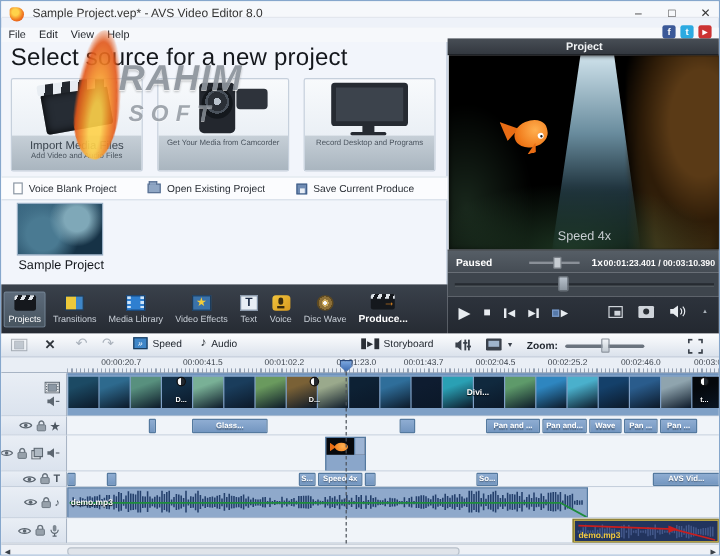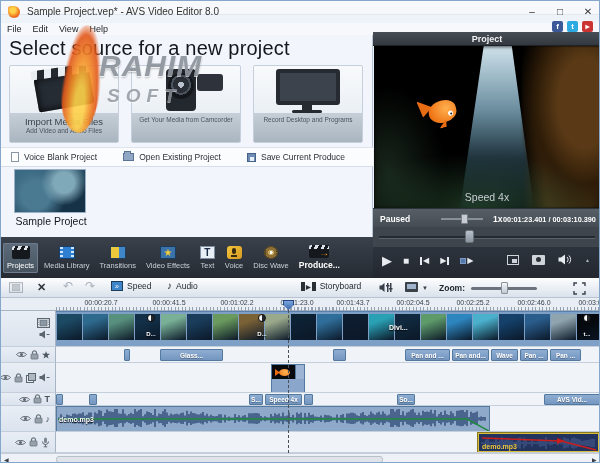--- a/index.html
+++ b/index.html
@@ -390,26 +390,26 @@
       <span class="t-varrow">▲</span>
     </div>
   </div>
 
   <div id="main-toolbar" class="abs">
       <div class="tb-item active">
         <span class="tb-ico tbi-clapperboard"></span>
         <span class="tb-label">Projects</span>
       </div>
       <div class="tb-item">
+        <span class="tb-ico tbi-transition"></span>
+        <span class="tb-label">Transitions</span>
+      </div>
+      <div class="tb-item">
         <span class="tb-ico tbi-filmstrip"></span>
         <span class="tb-label">Media Library</span>
-      </div>
-      <div class="tb-item">
-        <span class="tb-ico tbi-transition"></span>
-        <span class="tb-label">Transitions</span>
       </div>
       <div class="tb-item">
         <span class="tb-ico tbi-star-frame">★</span>
         <span class="tb-label">Video Effects</span>
       </div>
       <div class="tb-item">
         <span class="tb-ico tbi-letter-t">T</span>
         <span class="tb-label">Text</span>
       </div>
       <div class="tb-item">

